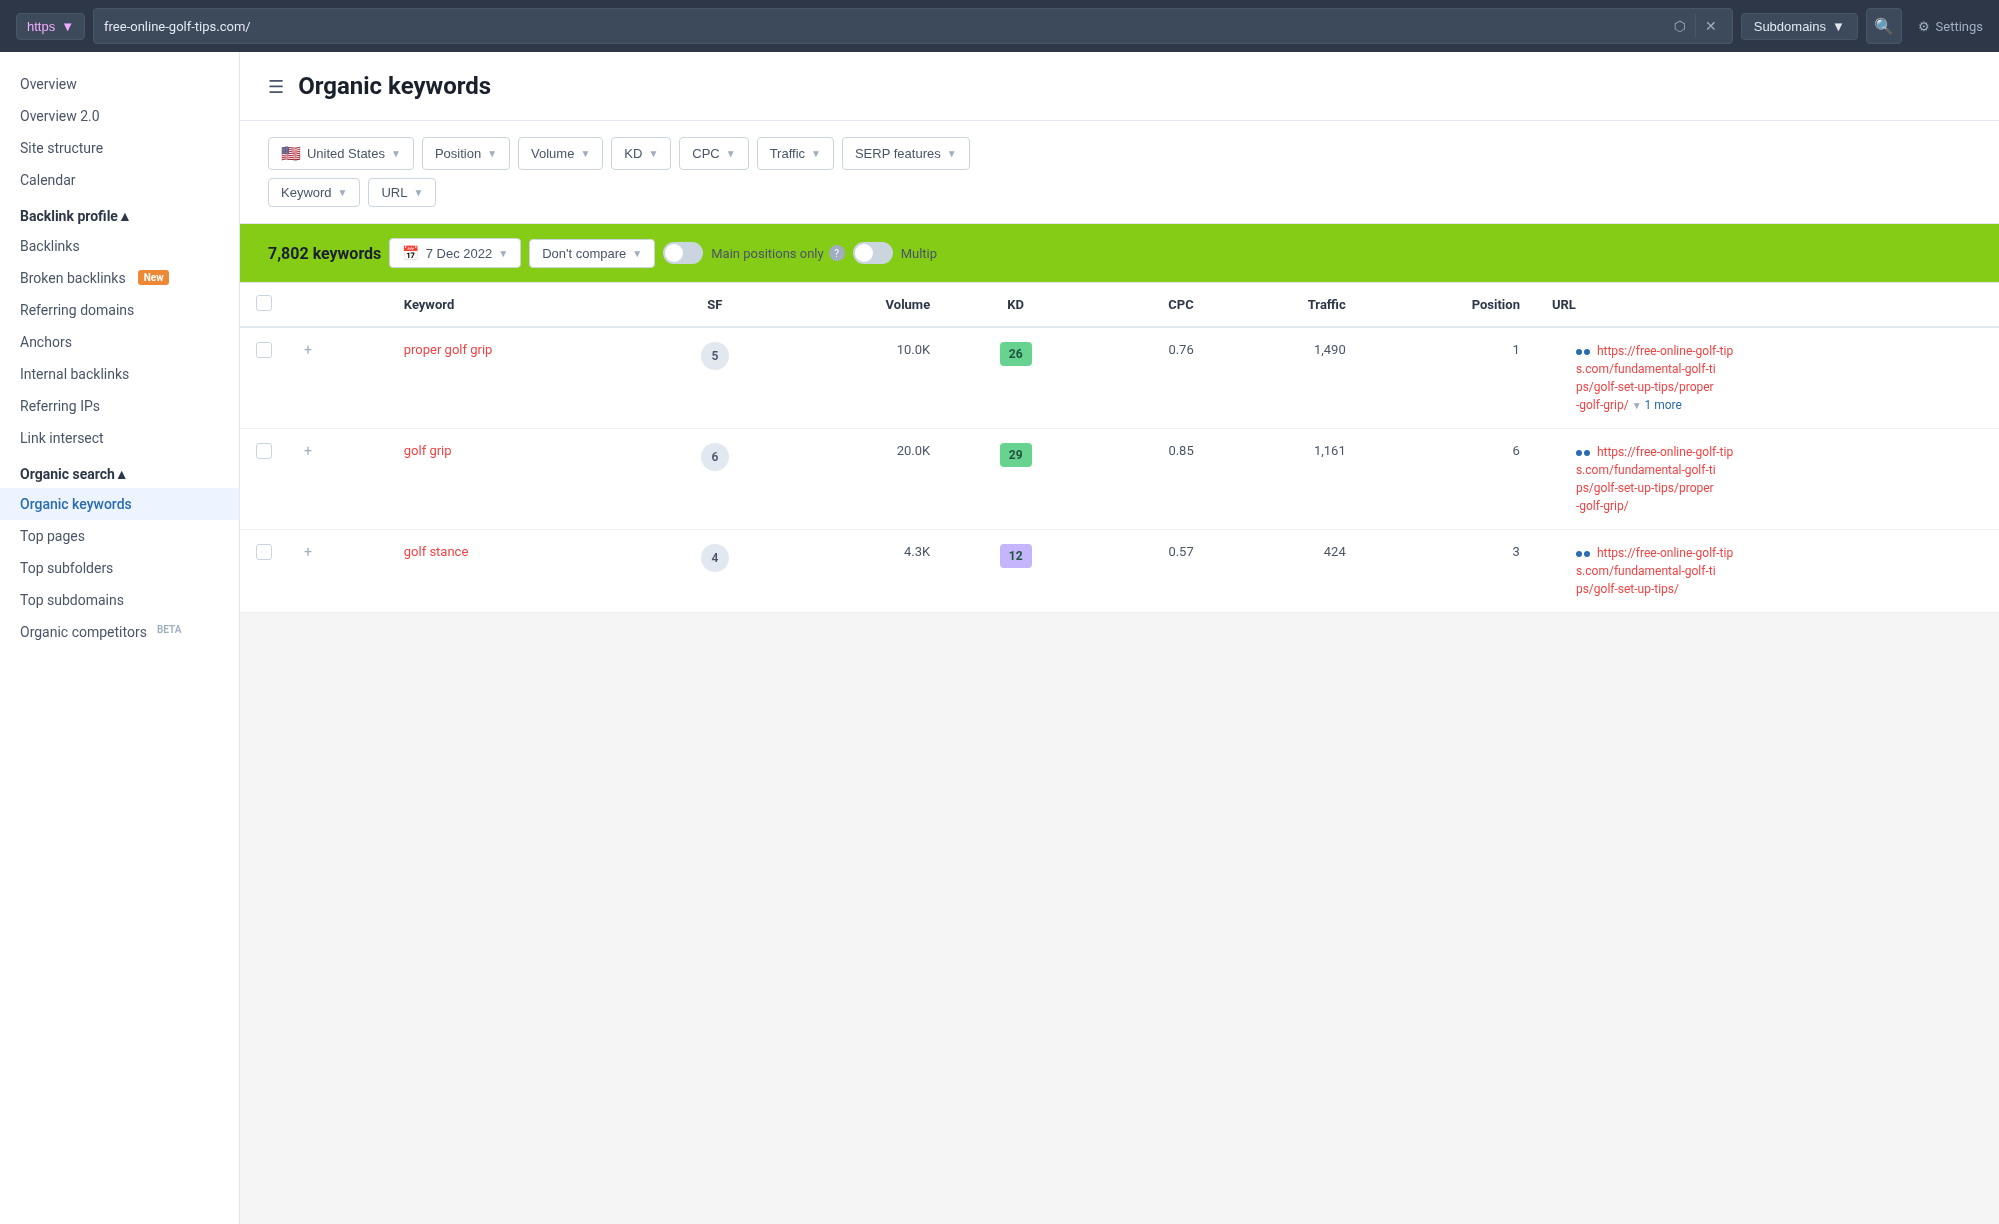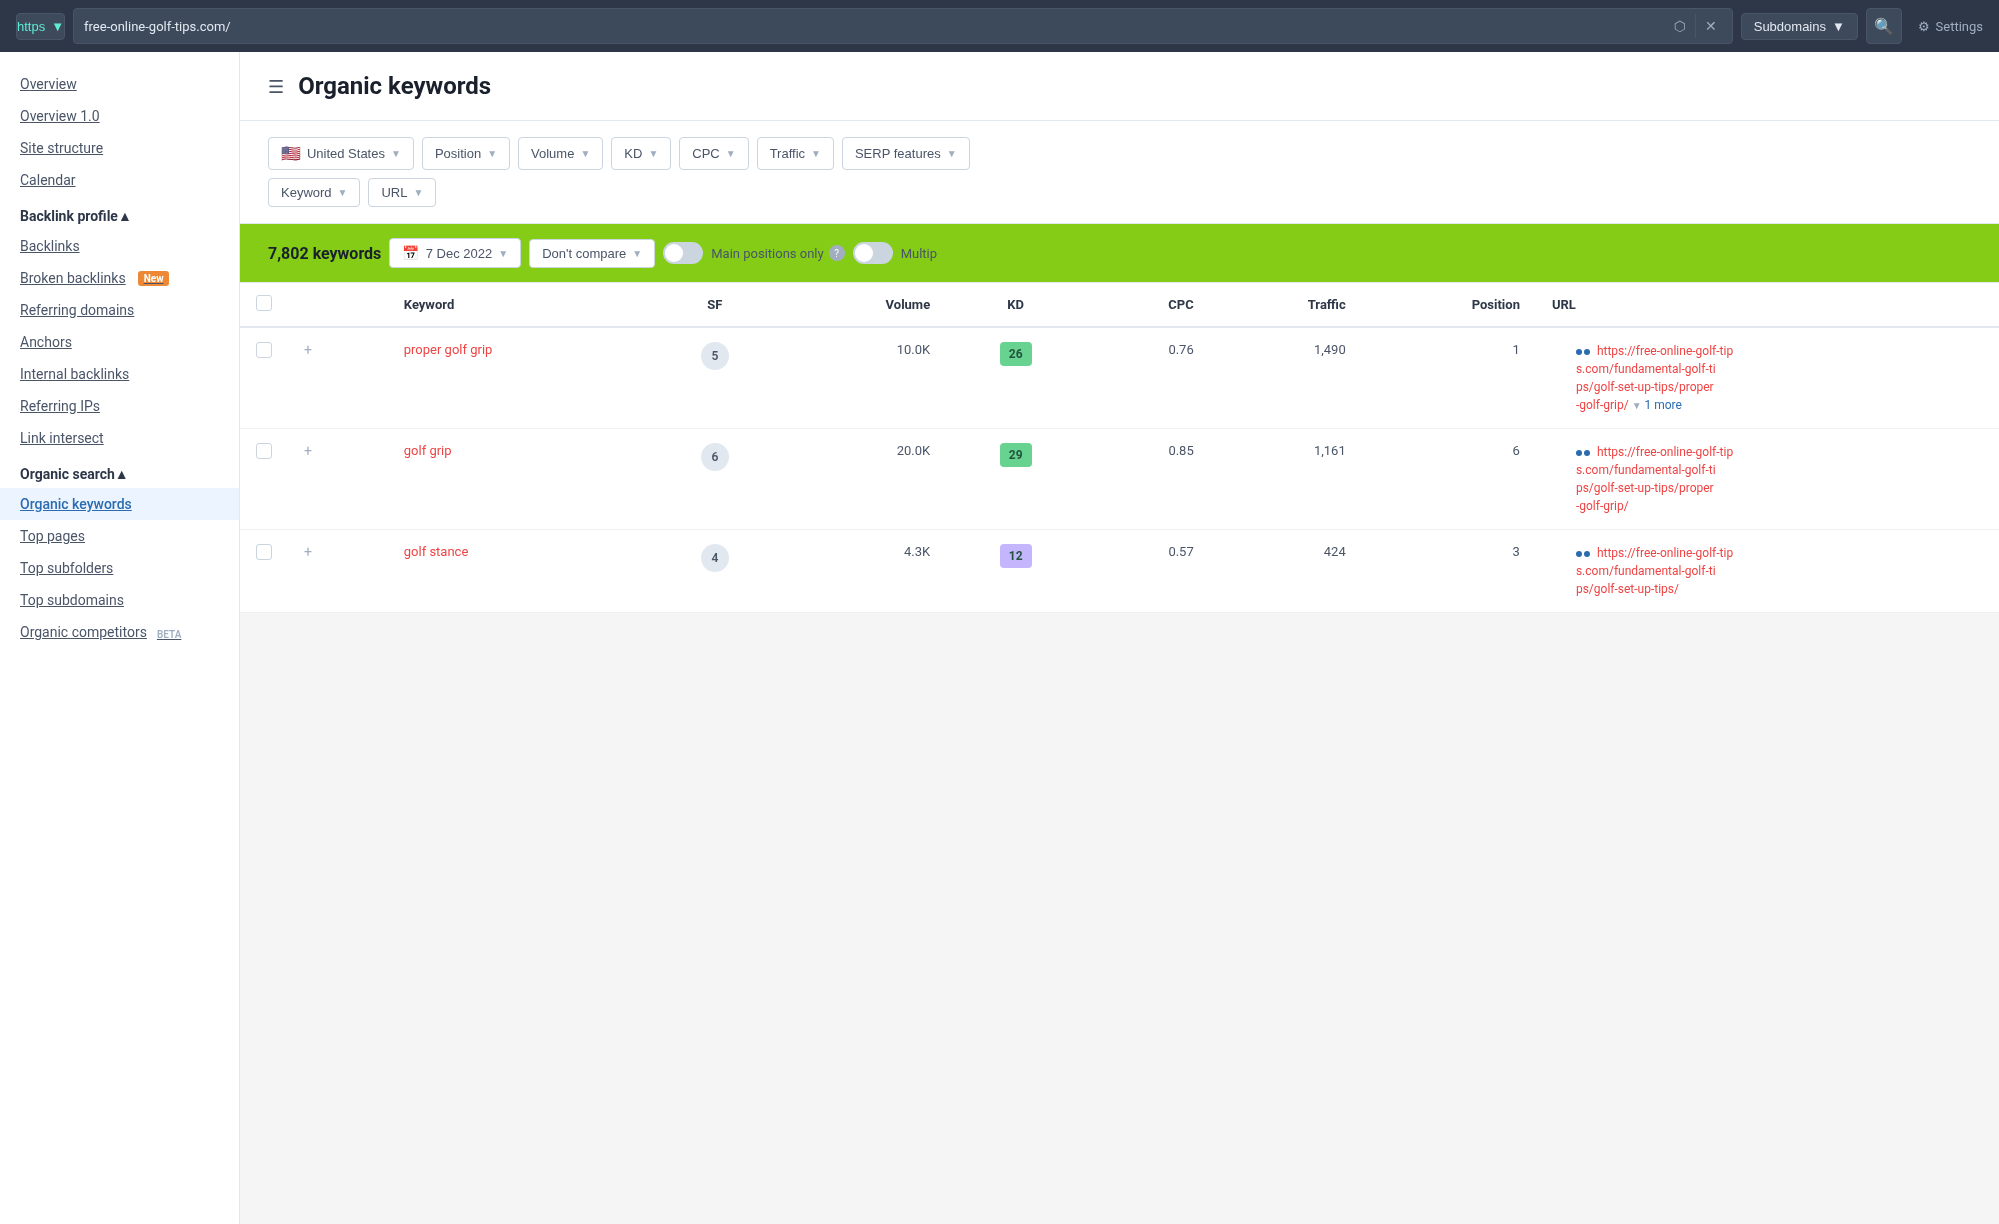--- a/index.html
+++ b/index.html
@@ -9,24 +9,24 @@
     .top-bar {
       background: #2d3748;
       display: flex;
       align-items: center;
       padding: 0 16px;
       height: 52px;
       gap: 8px;
     }
     .top-bar-protocol {
       background: #3d4a5c;
-      color: #5eead4;
+      color: #f0abfc;
       border: 1px solid #4a5568;
       border-radius: 4px;
-      padding: 5px 0;
+      padding: 5px 10px;
       font-size: 13px;
       display: flex;
       align-items: center;
       gap: 6px;
       cursor: pointer;
     }
     .top-bar-url-container {
       flex: 1;
       background: #3d4a5c;
       border: 1px solid #4a5568;
@@ -104,23 +104,22 @@
       overflow-y: auto;
       flex-shrink: 0;
       padding: 16px 0;
     }
     .sidebar-item {
       padding: 8px 20px;
       color: #4a5568;
       cursor: pointer;
       font-size: 14px;
       display: flex;
-      align-items: flex-end;
+      align-items: flex-start;
       gap: 6px;
-      text-decoration: underline;
     }
     .sidebar-item.active { background: #ebf4ff; color: #2b6cb0; font-weight: 500; }
     .sidebar-section-header {
       padding: 12px 20px 6px;
       font-weight: 700;
       color: #2d3748;
       font-size: 14px;
       display: flex;
       align-items: center;
       cursor: pointer;
@@ -378,21 +377,21 @@
   </div>
 </div>
 
 <div class="app-layout">
 
   <nav class="sidebar">
     <div class="sidebar-item">
       <span>Overview</span>
     </div>
     <div class="sidebar-item">
-      <span>Overview 1.0</span>
+      <span>Overview 2.0</span>
     </div>
     <div class="sidebar-item">
       <span>Site structure</span>
     </div>
     <div class="sidebar-item">
       <span>Calendar</span>
     </div>
 
     <div class="sidebar-section-header">
       <span>Backlink profile</span>

